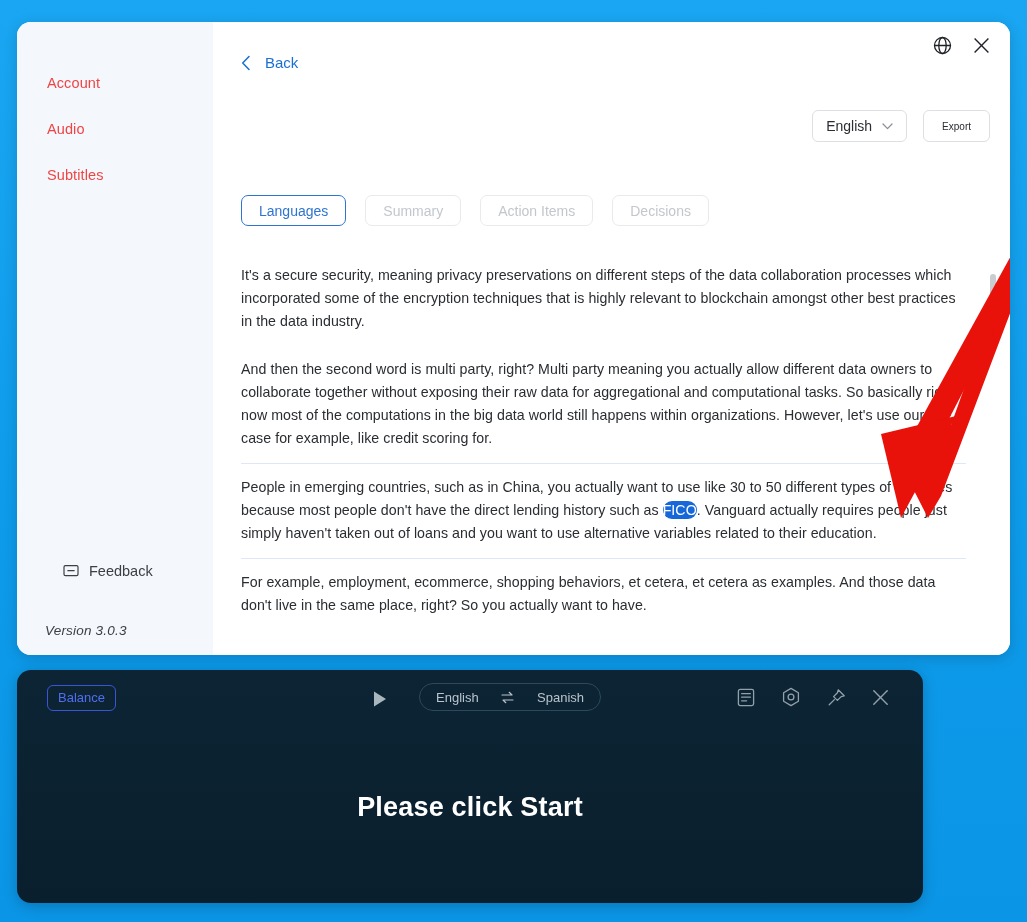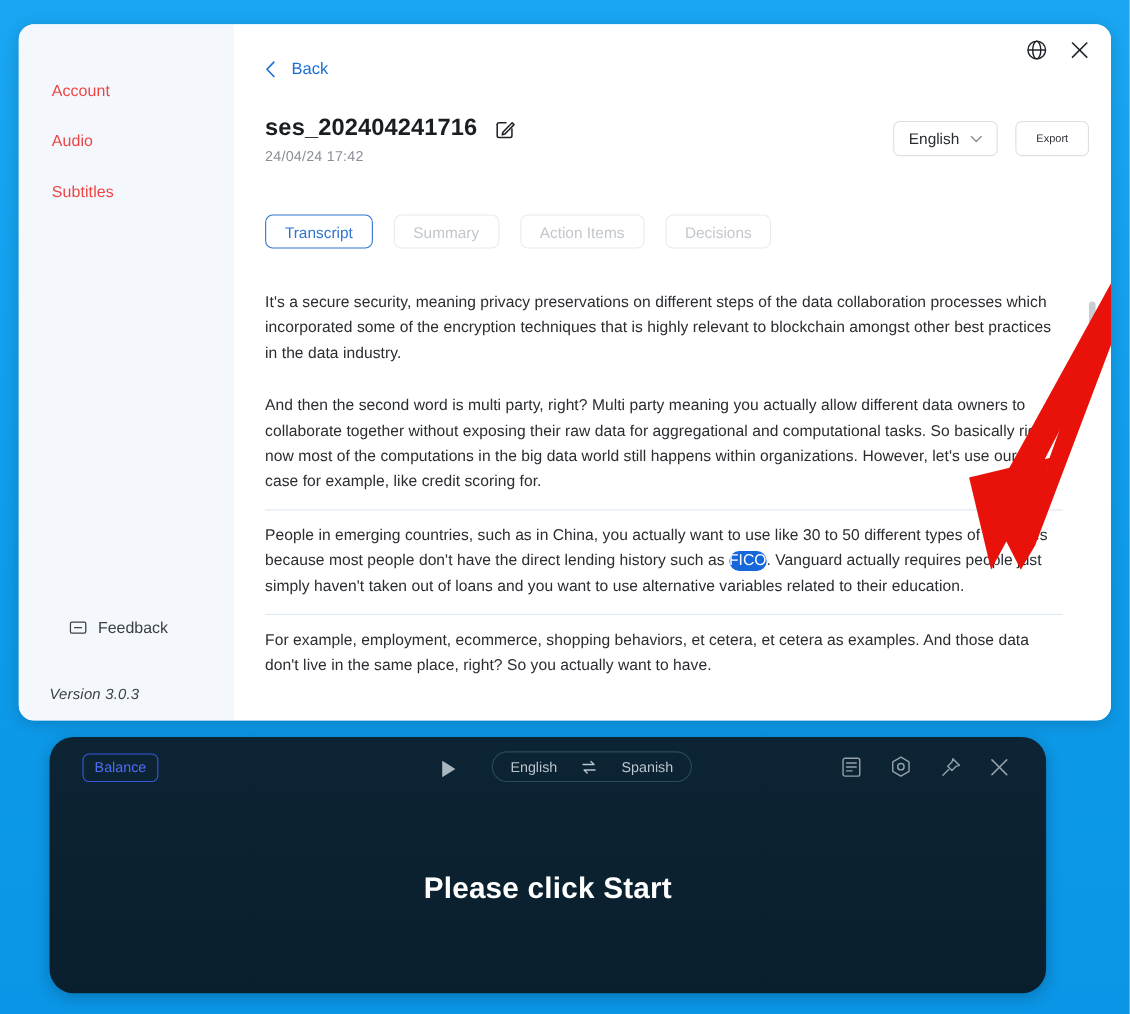--- a/index.html
+++ b/index.html
@@ -154,24 +154,23 @@
     pointer-events: none;
   }
 
   
   #overlay-panel {
     position: absolute;
     left: 17px; top: 670px;
     width: 906px; height: 233px;
     background: #0c2231;
     background: linear-gradient(180deg, #0c2434 0%, #0a1f2d 100%);
-    border-radius: 22px;
+    border-radius: 14px;
     overflow: hidden;
     box-shadow: 0 3px 14px rgba(0,0,0,0.22);
-    margin-left: 28px;
   }
   #balance-badge {
     position: absolute; left: 30px; top: 15px;
     padding: 4px 10px 5px;
     border: 1.2px solid #3a56d8;
     border-radius: 6px;
     color: #4f6ff0;
     font-size: 13px;
     cursor: pointer;
   }
@@ -249,52 +248,39 @@
 
     <div id="back-row">
       <span id="back-chevron">
         <svg width="10" height="16" viewBox="0 0 10 16" fill="none">
           <polyline points="8,1.5 1.7,8 8,14.5" stroke="#1a6fd4" stroke-width="1.5" fill="none" stroke-linecap="round" stroke-linejoin="round"></polyline>
         </svg>
       </span>
       <span>Back</span>
     </div>
 
-    <div id="title-block">
-      <div id="title-line">
-        <span id="doc-title">ses_202404241716</span>
-        <span id="edit-icon">
-          <svg width="20" height="20" viewBox="0 0 20 20" fill="none">
-            <path d="M3 5.2 A1.6 1.6 0 0 1 4.6 3.6 H11" stroke="#1f2328" stroke-width="1.4" stroke-linecap="round"></path>
-            <path d="M3 5.2 V15.4 A1.6 1.6 0 0 0 4.6 17 H14.8 A1.6 1.6 0 0 0 16.4 15.4 V9.2" stroke="#1f2328" stroke-width="1.4" stroke-linecap="round" fill="none"></path>
-            <path d="M8.2 12.2 L16.6 3.6 L18.3 5.3 L9.9 13.9 L7.6 14.5 Z" stroke="#1f2328" stroke-width="1.4" fill="none" stroke-linejoin="round"></path>
-          </svg>
-        </span>
-      </div>
-      <div id="doc-date">24/04/24 17:42</div>
-    </div>
 
     <div style="position:absolute; right:20px; top:88px; display:flex; gap:16px;">
       <div style="height:32px; padding:0 13px; border:1px solid #dcdfe3; border-radius:6px;
                   display:flex; align-items:center; gap:10px; font-size:14px; color:#2a2d31; cursor:pointer;">
         <span>English</span>
         <span style="line-height:0;">
           <svg width="11" height="7" viewBox="0 0 11 7" fill="none">
             <polyline points="1,1 5.5,5.6 10,1" stroke="#8b9097" stroke-width="1.3" fill="none" stroke-linecap="round" stroke-linejoin="round"></polyline>
           </svg>
         </span>
       </div>
       <div style="height:32px; padding:0 18px; border:1px solid #dcdfe3; border-radius:6px;
                   display:flex; align-items:center; font-size:10px; color:#2a2d31; cursor:pointer;">
         <span>Export</span>
       </div>
     </div>
 
     <div id="tabs">
-      <div class="tab active">Transcript</div>
+      <div class="tab active">Languages</div>
       <div class="tab disabled">Summary</div>
       <div class="tab disabled">Action Items</div>
       <div class="tab disabled">Decisions</div>
     </div>
 
     <div id="transcript-scroll">
       <div class="para">It's a secure security, meaning privacy preservations on different steps of the data collaboration processes which incorporated some of the encryption techniques that is highly relevant to blockchain amongst other best practices in the data industry.</div>
       <div class="para">And then the second word is multi party, right? Multi party meaning you actually allow different data owners to collaborate together without exposing their raw data for aggregational and computational tasks. So basically right now most of the computations in the big data world still happens within organizations. However, let's use our use case for example, like credit scoring for.</div>
       <div class="para selected-block">
         <span>People in emerging countries, such as in China, you actually want to use like 30 to 50 different types of variables because most people don't have the direct lending history such as </span><span class="sel">FICO</span><span>. Vanguard actually requires people just simply haven't taken out of loans and you want to use alternative variables related to their education.</span>

